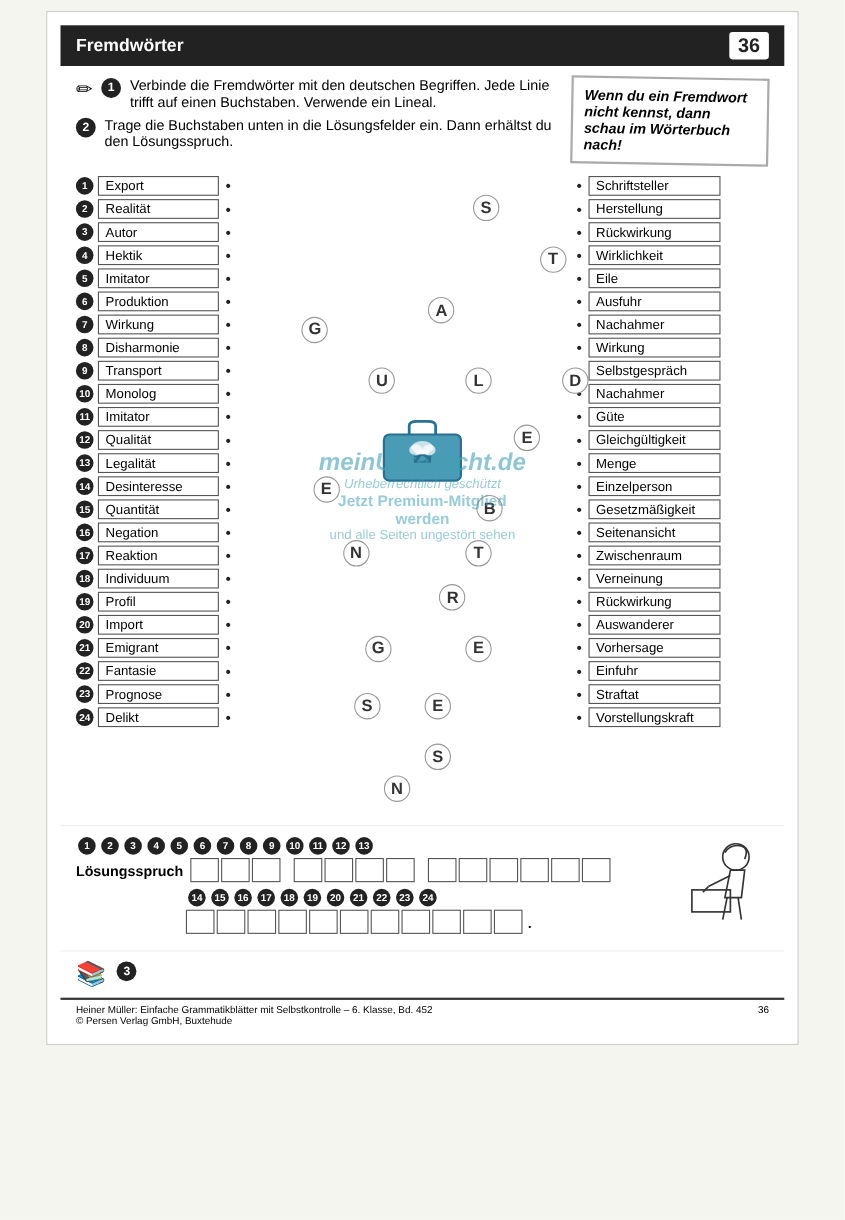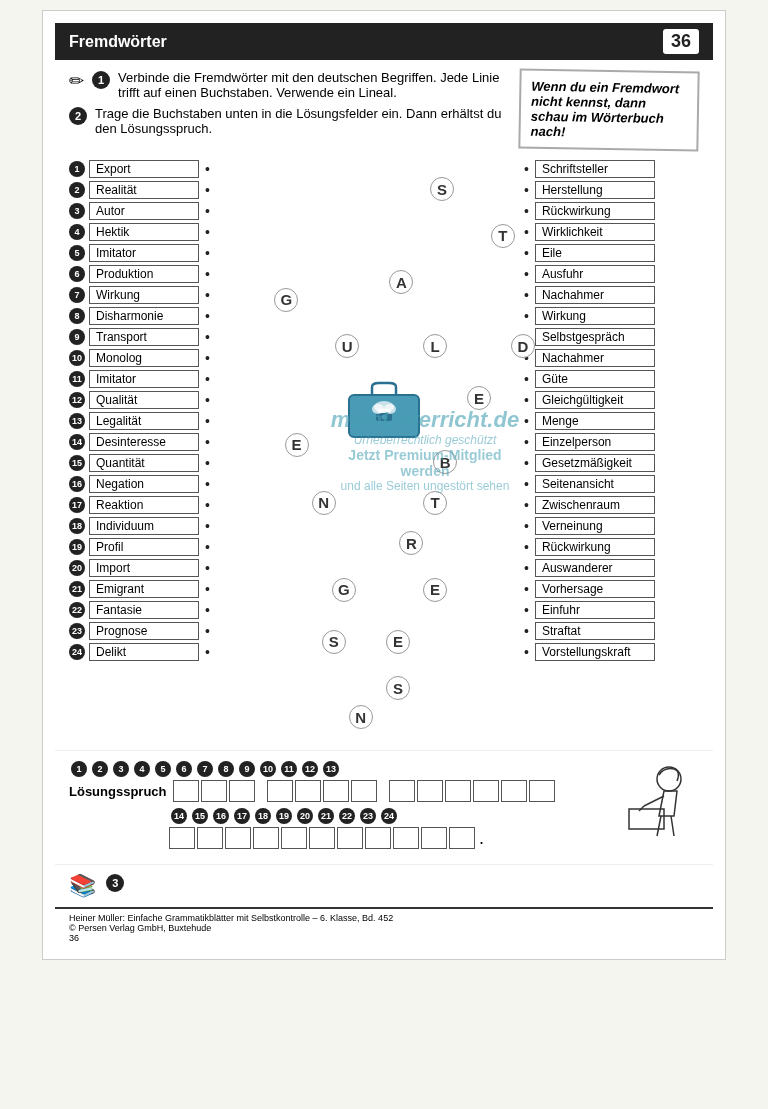--- a/index.html
+++ b/index.html
@@ -178,21 +178,20 @@
     }
     
     .watermark {
       position: absolute;
       top: 50%;
       left: 50%;
       transform: translate(-50%, -50%);
       text-align: center;
       pointer-events: none;
       z-index: 10;
-      margin-left: 41px;
     }
     .watermark-logo {
       font-size: 22px;
       font-weight: bold;
       color: rgba(70, 160, 180, 0.6);
       font-style: italic;
     }
     .watermark-text1 {
       font-size: 12px;
       color: rgba(70, 160, 180, 0.55);
@@ -258,21 +257,20 @@
       padding: 8px 14px;
       gap: 10px;
       border-top: 1px solid #eee;
     }
     .footer-area {
       border-top: 2px solid #333;
       padding: 4px 14px;
       font-size: 9px;
       display: flex;
       justify-content: space-between;
-      flex-direction: column;
     }
     .solution-row-wrap {
       display: flex;
       align-items: flex-start;
       gap: 10px;
     }
     .solution-boxes-wrap {
       flex: 1;
     }
     .student-img {

